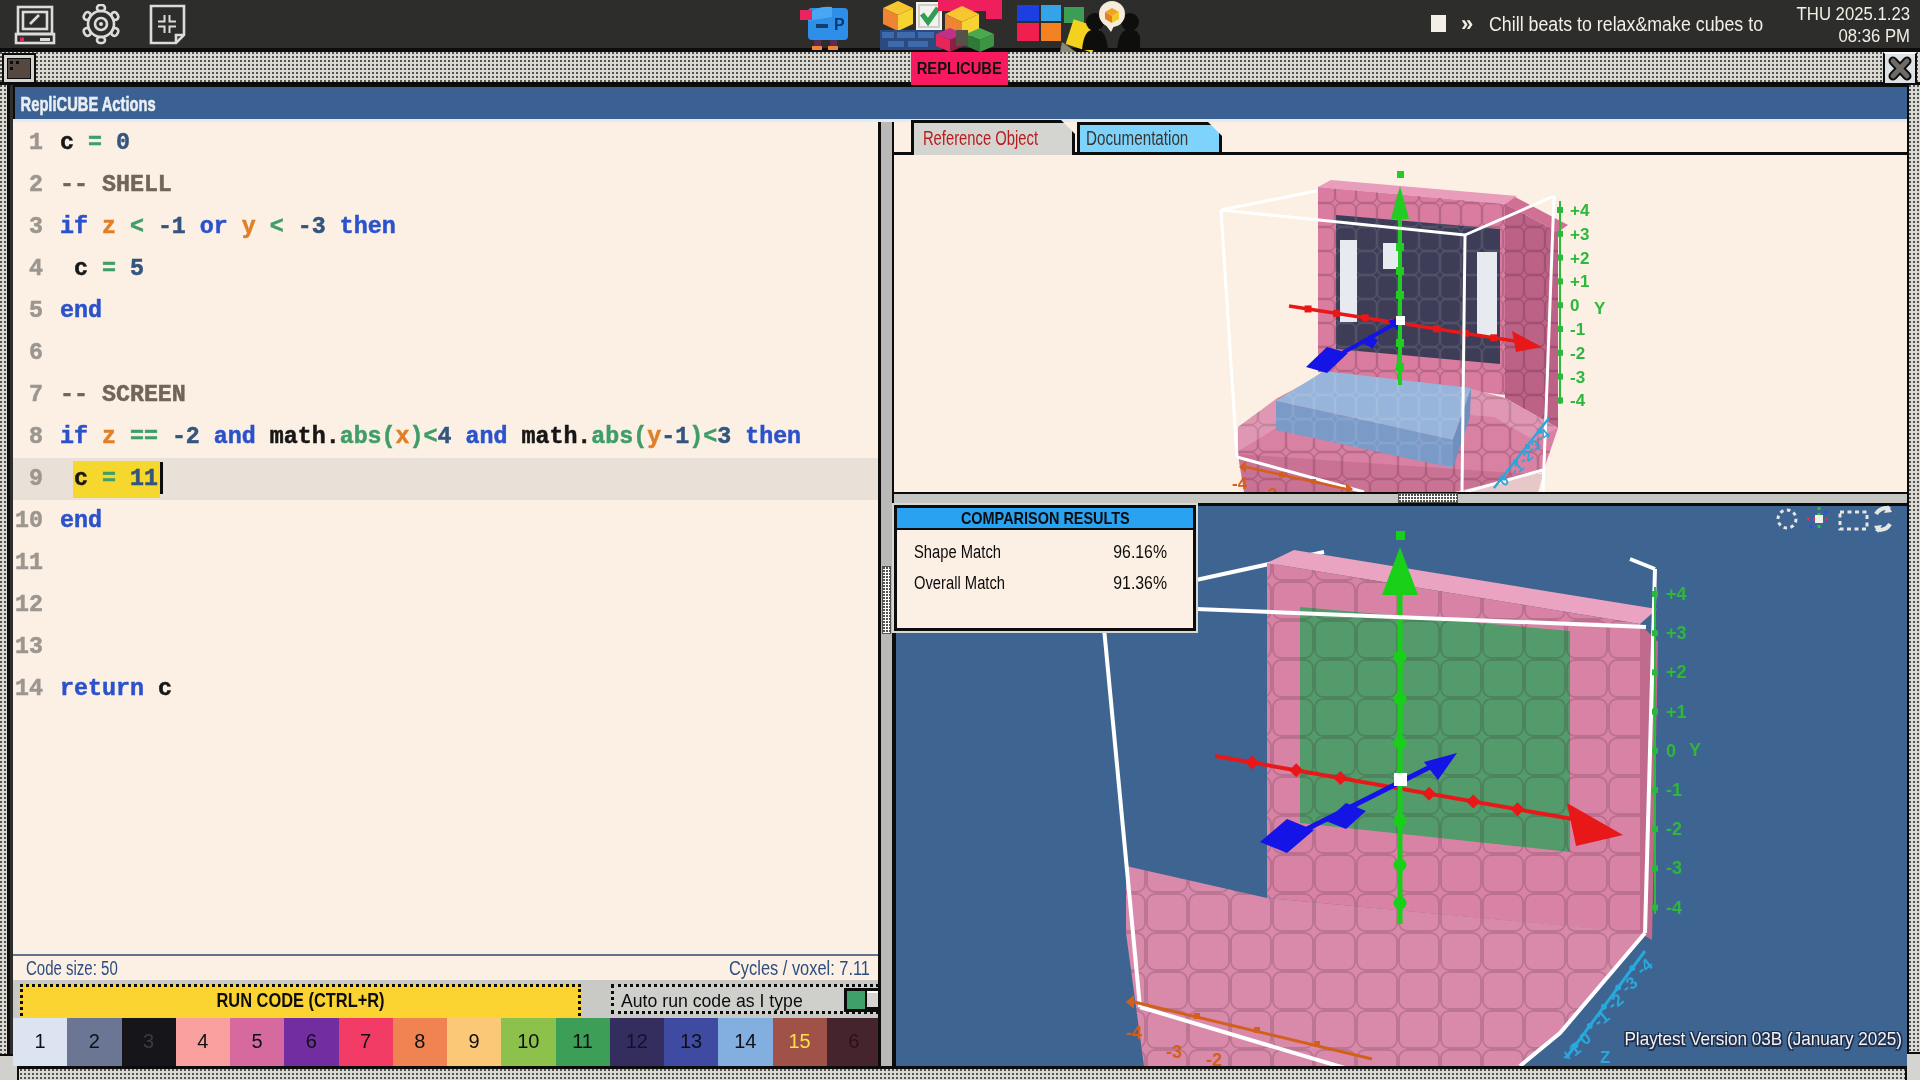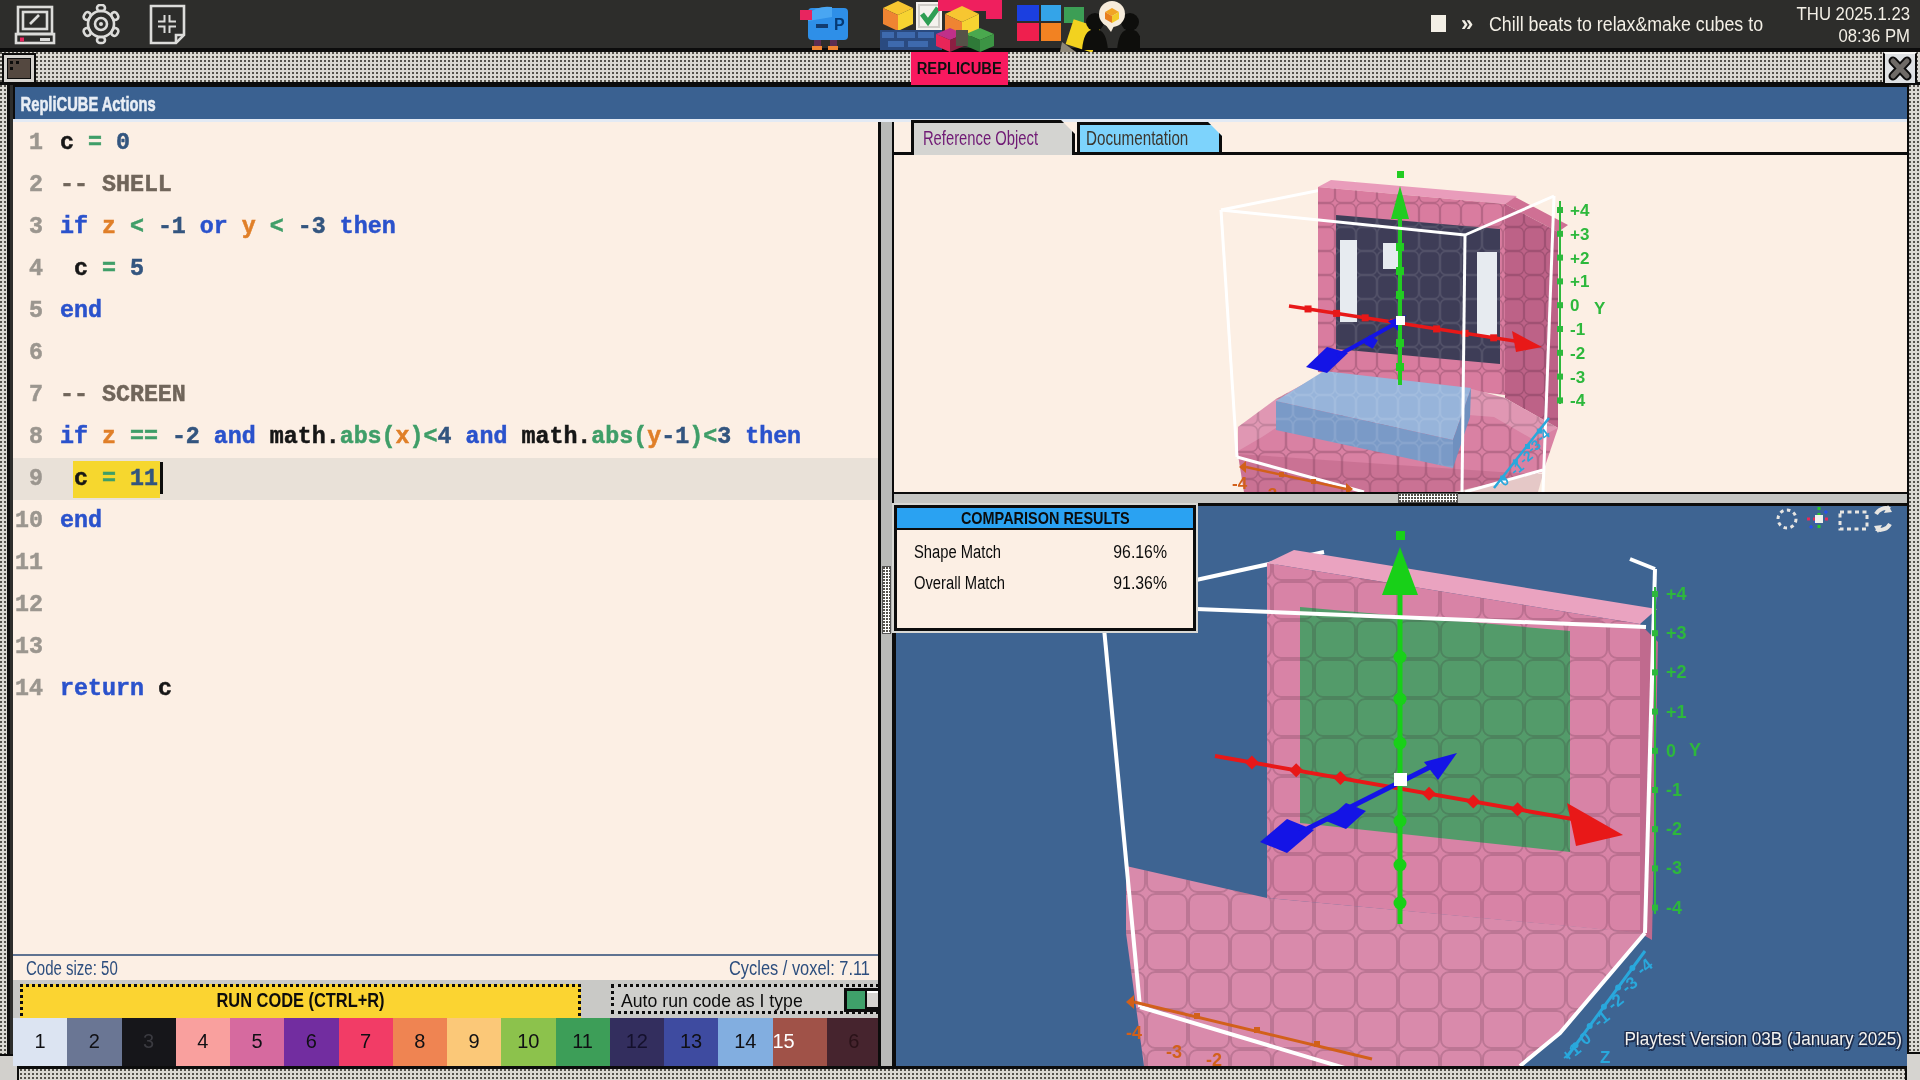--- a/index.html
+++ b/index.html
@@ -185,32 +185,32 @@
     <div style="flex:1;background:#d66a9f;color:#101014;font-size:20px;text-align:center;line-height:46px;">5</div>
     <div style="flex:1;background:#722da0;color:#101014;font-size:20px;text-align:center;line-height:46px;">6</div>
     <div style="flex:1;background:#f23c66;color:#101014;font-size:20px;text-align:center;line-height:46px;">7</div>
     <div style="flex:1;background:#ef8452;color:#101014;font-size:20px;text-align:center;line-height:46px;">8</div>
     <div style="flex:1;background:#fbc878;color:#101014;font-size:20px;text-align:center;line-height:46px;">9</div>
     <div style="flex:1;background:#8cc24c;color:#101014;font-size:20px;text-align:center;line-height:46px;">10</div>
     <div style="flex:1;background:#3d9e58;color:#101014;font-size:20px;text-align:center;line-height:46px;">11</div>
     <div style="flex:1;background:#332e5e;color:#14102c;font-size:20px;text-align:center;line-height:46px;">12</div>
     <div style="flex:1;background:#3e4ba0;color:#101014;font-size:20px;text-align:center;line-height:46px;">13</div>
     <div style="flex:1;background:#82aee0;color:#101014;font-size:20px;text-align:center;line-height:46px;">14</div>
-    <div style="flex:1;background:#a05248;color:#ffffff;font-size:20px;line-height:46px;">15</div>
+    <div style="flex:1;background:#a05248;color:#fde047;font-size:20px;text-align:center;line-height:46px;">15</div>
     <div style="flex:1;background:#46242e;color:#2a1218;font-size:20px;text-align:center;line-height:46px;">6</div>
   </div>
 
 <div class="abs" style="left:878px;top:122px;width:16px;height:944px;background:#b9bab8;border-left:3px solid #0c0c0c;border-right:2px solid #0c0c0c;"></div>
 <div class="abs dots" style="left:882px;top:566px;width:9px;height:68px;border:1px solid #555;background-color:#fff;background-size:3px 3px;"></div>
 
 <div class="abs" style="left:894px;top:122px;width:1013px;height:370px;background:#fcefe4;"></div>
 
 <div class="abs" style="left:894px;top:152px;width:1013px;height:3px;background:#0c0c0c;"></div>
 
-<div class="abs" style="left:911px;top:120px;width:164px;height:35px;background:#d4d4d1;border:3px solid #0c0c0c;border-bottom:none;clip-path:polygon(0 0,150px 0,164px 14px,164px 35px,0 35px);color:#701a75;font-size:20px;line-height:30px;"><span style="display:inline-block;transform:scaleX(0.74);transform-origin:0 0;white-space:nowrap;padding-left:12px;">Reference Object</span></div>
+<div class="abs" style="left:911px;top:120px;width:164px;height:35px;background:#d4d4d1;border:3px solid #0c0c0c;border-bottom:none;clip-path:polygon(0 0,150px 0,164px 14px,164px 35px,0 35px);color:#b91c1c;font-size:20px;line-height:30px;"><span style="display:inline-block;transform:scaleX(0.74);transform-origin:0 0;white-space:nowrap;padding-left:12px;">Reference Object</span></div>
 <div class="abs" style="left:1077px;top:122px;width:145px;height:30px;background:#7dd3fc;border:3px solid #0c0c0c;border-bottom:none;clip-path:polygon(0 0,131px 0,145px 14px,145px 30px,0 30px);color:#3b352c;font-size:20px;line-height:27px;"><span style="display:inline-block;transform:scaleX(0.76);transform-origin:0 0;white-space:nowrap;padding-left:8px;">Documentation</span></div>
 
 <svg class="abs" id="scene1" style="left:894px;top:155px;" width="1013" height="337" viewBox="0 0 1013 337">
     <defs>
       <pattern id="vox1" width="21" height="24" patternUnits="userSpaceOnUse">
         <rect x="0.5" y="0.5" width="20" height="23" rx="5" fill="none" stroke="rgba(45,15,35,0.20)" stroke-width="1.3"></rect>
       </pattern>
       <pattern id="vox1f" width="28" height="27" patternUnits="userSpaceOnUse">
         <rect x="0.5" y="0.5" width="27" height="26" rx="6" fill="none" stroke="rgba(45,15,35,0.20)" stroke-width="1.5"></rect>
       </pattern>

